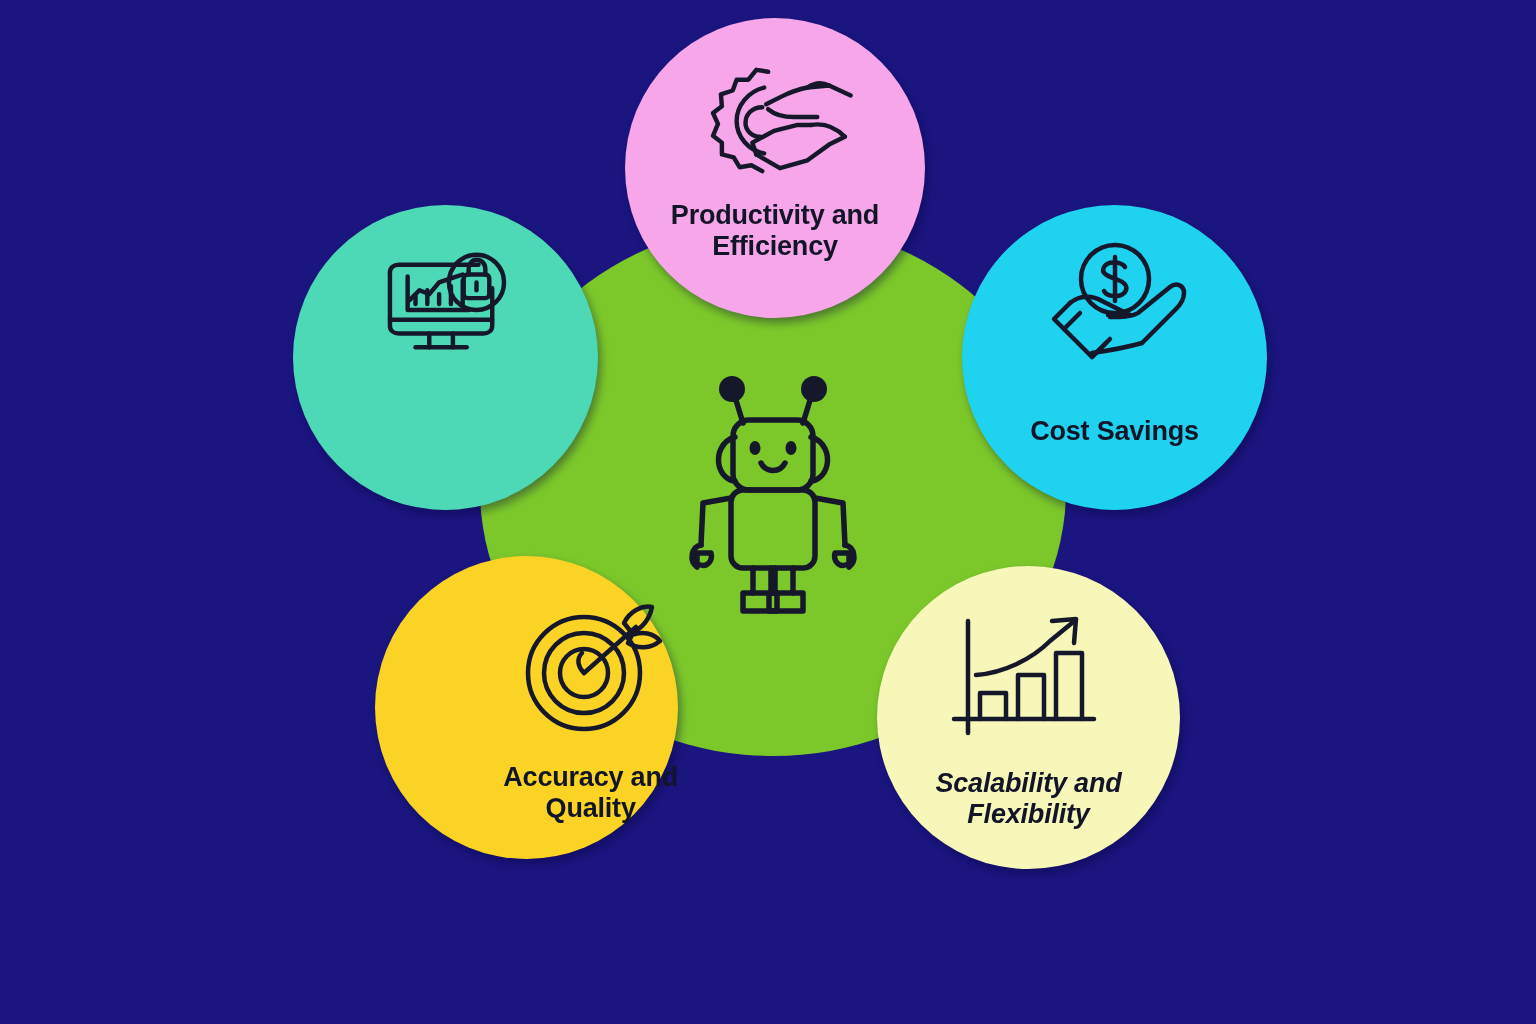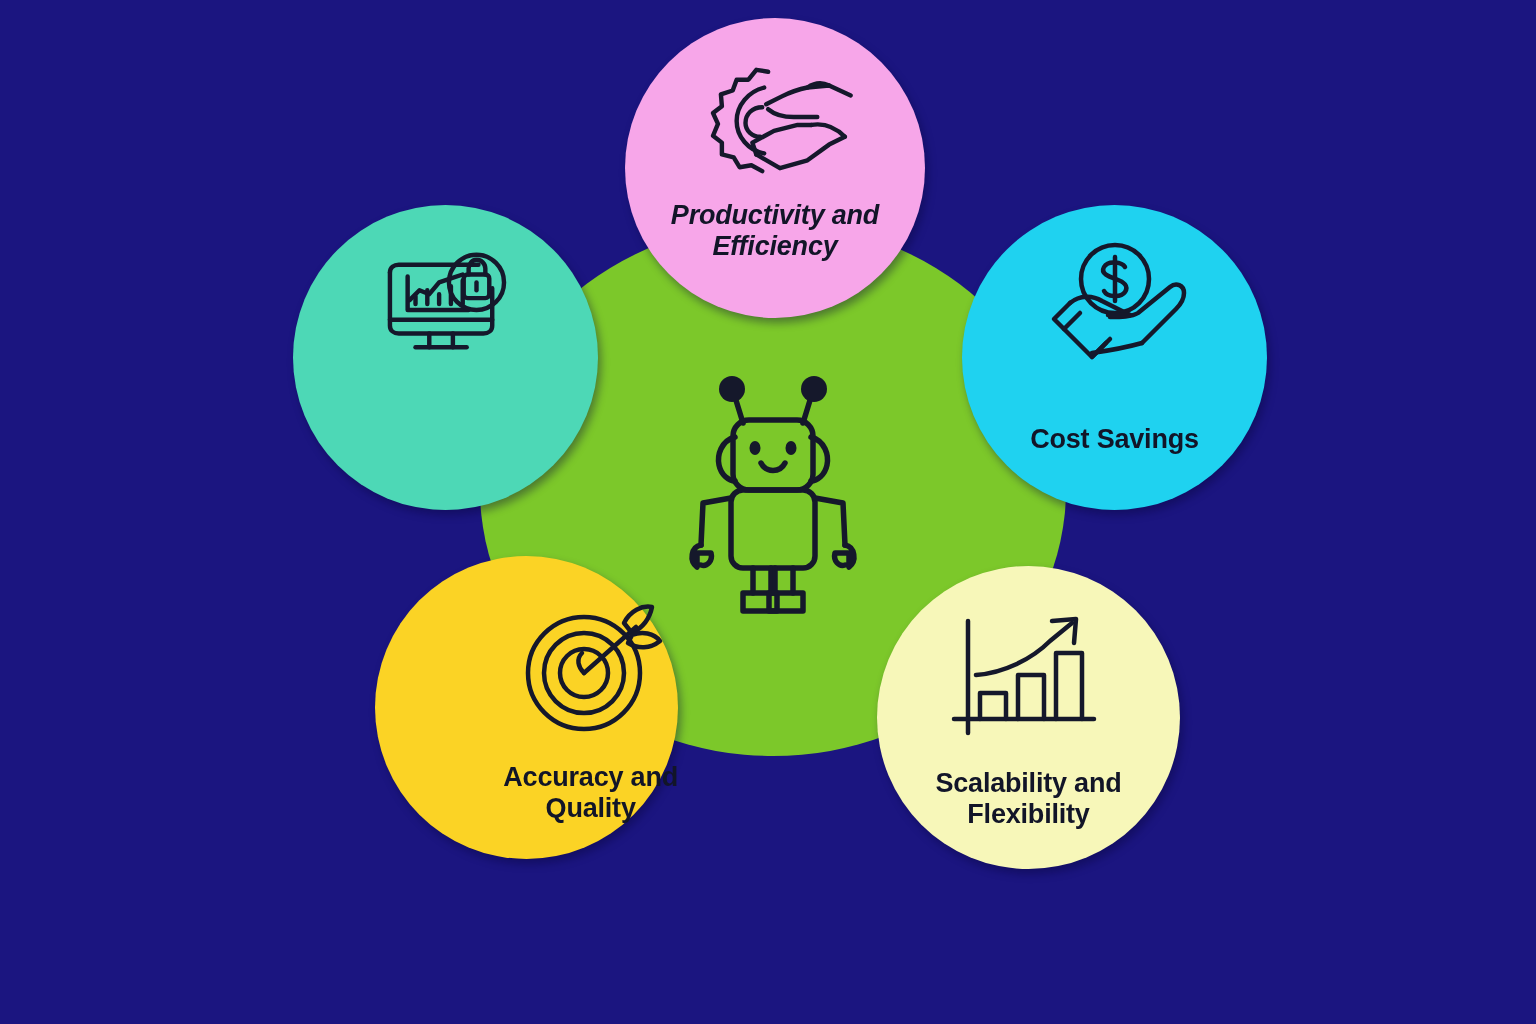--- a/index.html
+++ b/index.html
@@ -57,51 +57,50 @@
     letter-spacing: -0.2px;
     white-space: pre-line;
   }
 
   
   #node-productivity {
     left: 625px; top: 18px; width: 300px; height: 300px;
     background: #F7A6E9;
   }
   #node-productivity .node-icon { margin-top: 42px; width: 168px; height: 120px; }
-  #node-productivity .node-label { margin-top: 20px; font-size: 27px; font-style: italic; }
+  #node-productivity .node-label { margin-top: 20px; font-size: 27px; }
 
   #node-analytics {
     left: 293px; top: 205px; width: 305px; height: 305px;
     background: #4DD8B6;
   }
   #node-analytics .node-icon { margin-top: 40px; width: 150px; height: 120px; }
   #node-analytics .node-label { margin-top: 22px; font-size: 27px; }
 
   #node-cost {
     left: 962px; top: 205px; width: 305px; height: 305px;
     background: #1FD2F0;
-    gap: 8px;
   }
   #node-cost .node-icon { margin-top: 36px; width: 170px; height: 155px; }
   #node-cost .node-label { margin-top: 20px; font-size: 27px; }
 
   #node-accuracy {
     left: 375px; top: 556px; width: 303px; height: 303px;
     background: #FBD325;
     align-items: flex-end;
   }
   #node-accuracy .node-icon { margin-top: 45px; width: 160px; height: 135px; }
   #node-accuracy .node-label { margin-top: 26px; font-size: 27px; }
 
   #node-scalability {
     left: 877px; top: 566px; width: 303px; height: 303px;
     background: #F7F7B9;
   }
   #node-scalability .node-icon { margin-top: 45px; width: 165px; height: 135px; }
-  #node-scalability .node-label { margin-top: 22px; font-size: 27px; }
+  #node-scalability .node-label { margin-top: 22px; font-size: 27px; font-style: italic; }
 
   .ink {
     fill: none;
     stroke: #15182B;
     stroke-width: 5.5;
     stroke-linecap: round;
     stroke-linejoin: round;
   }
   .ink-thin {
     fill: none;

